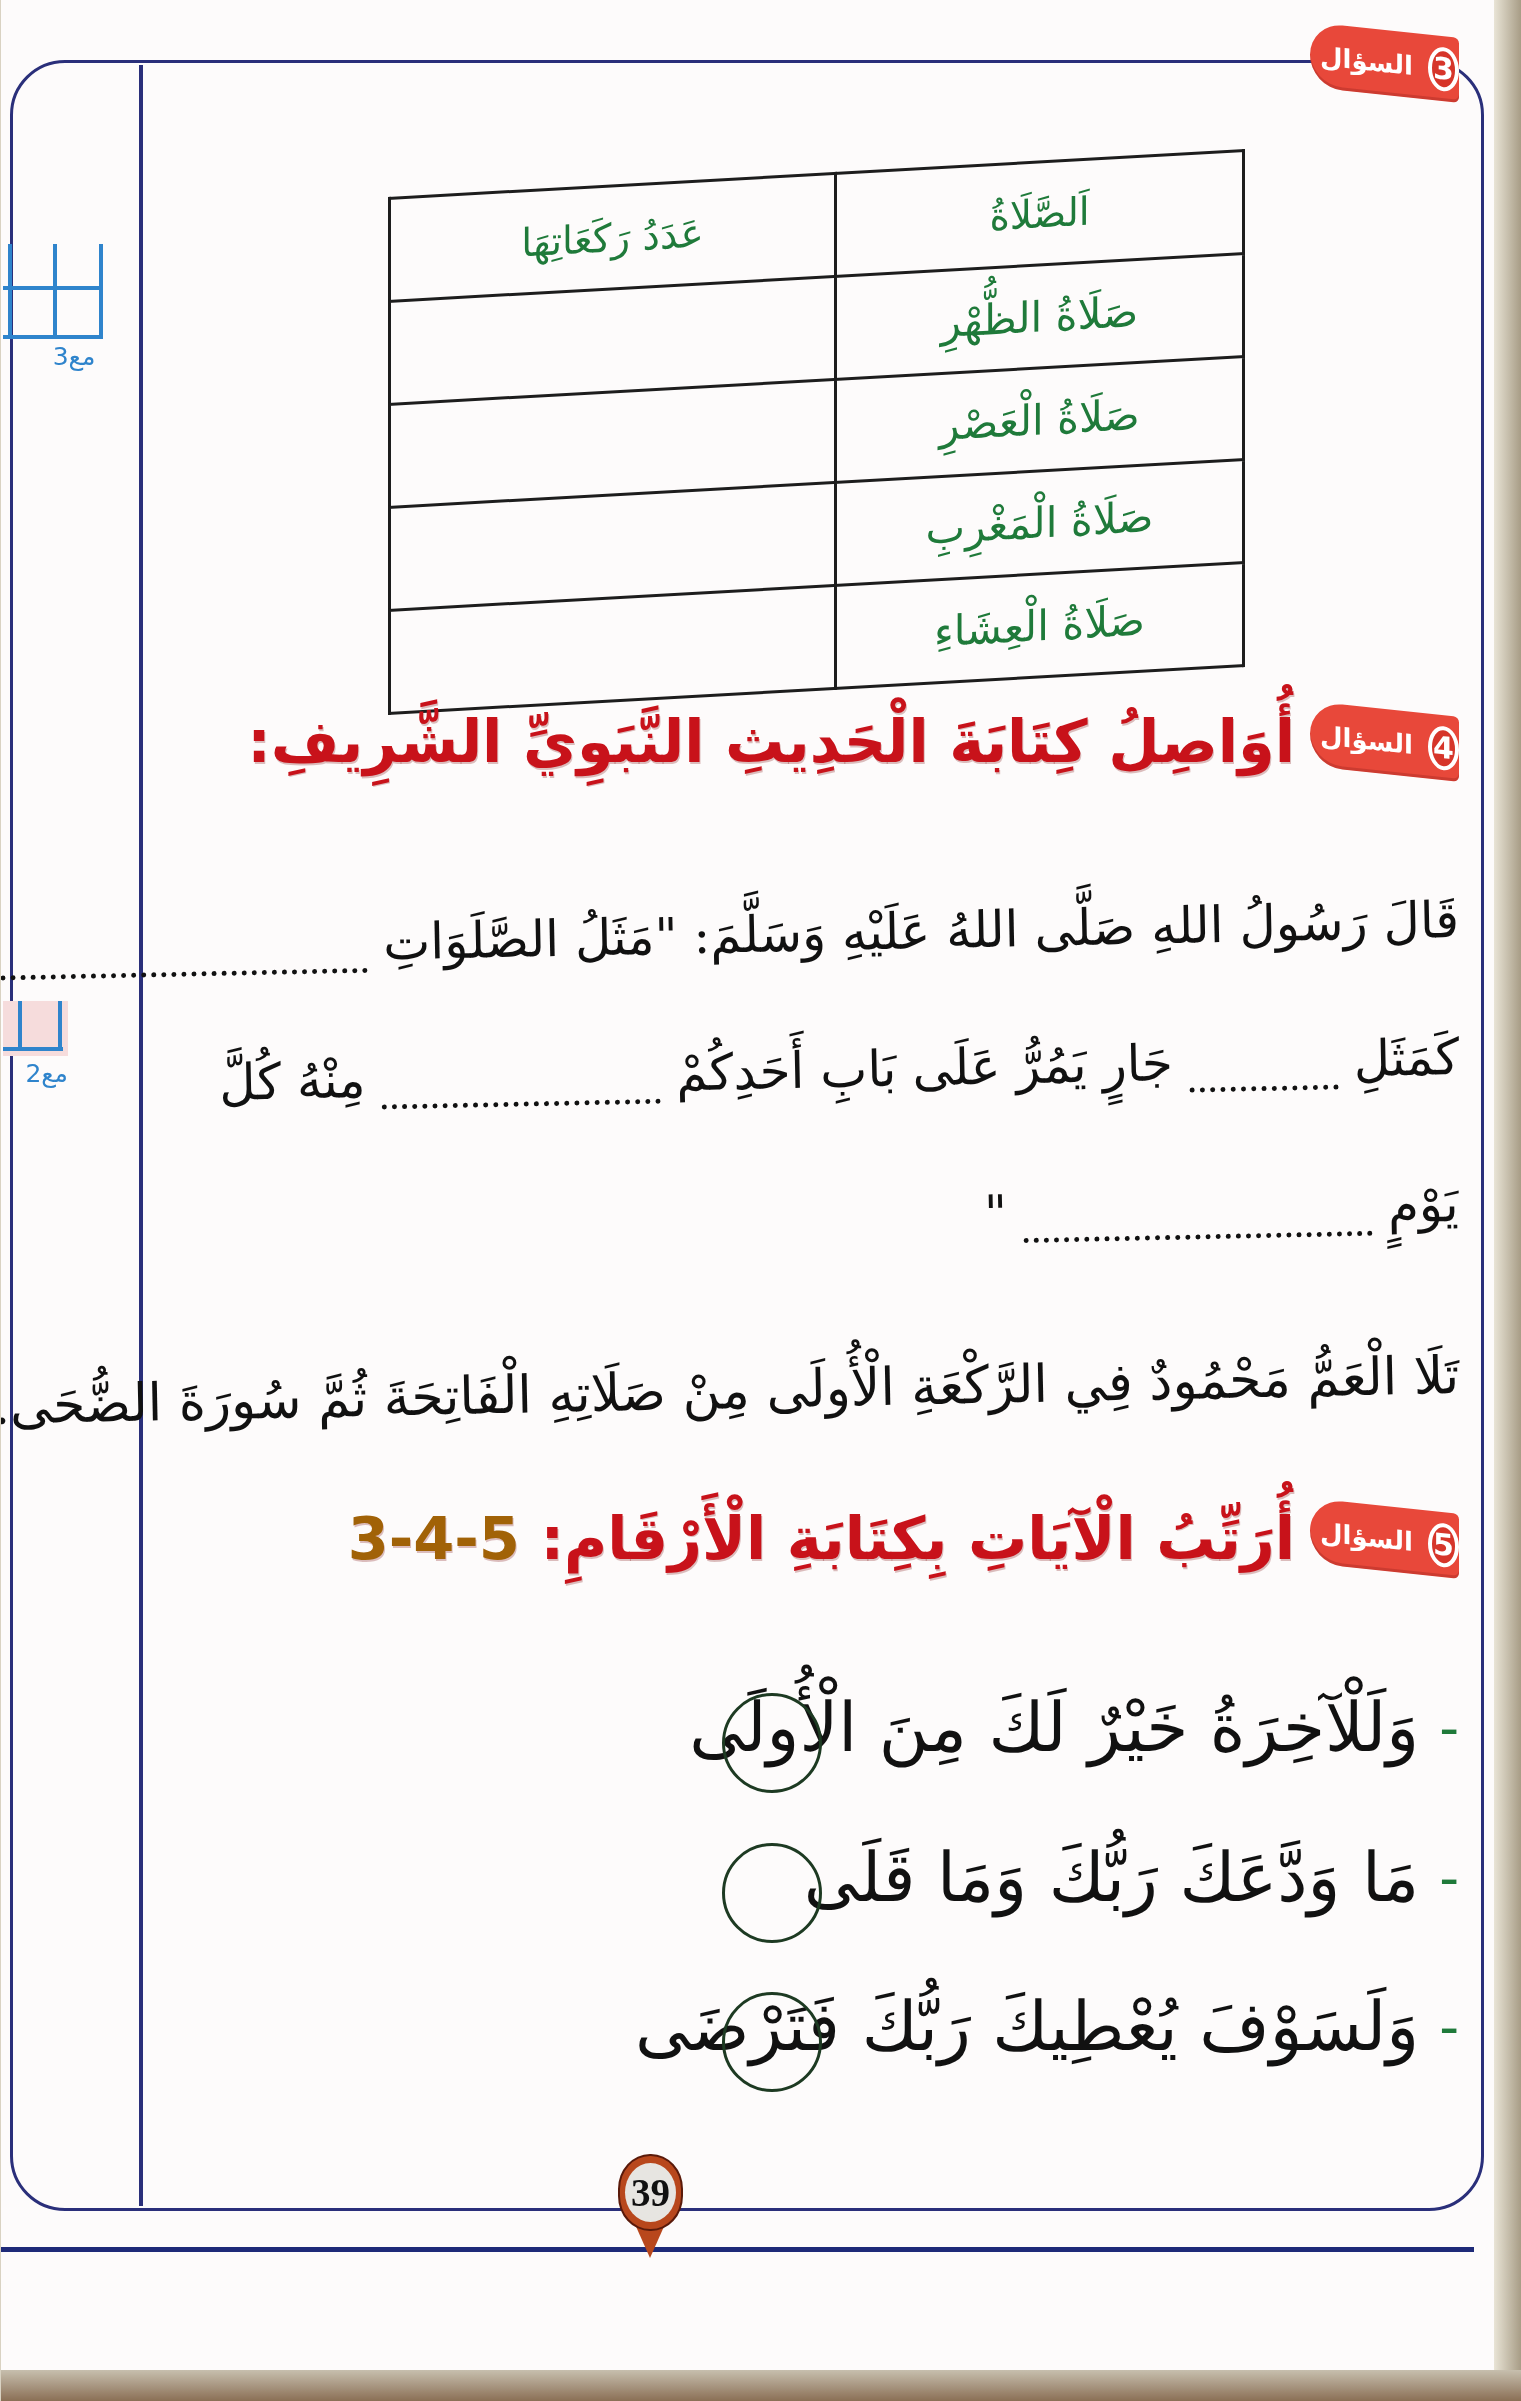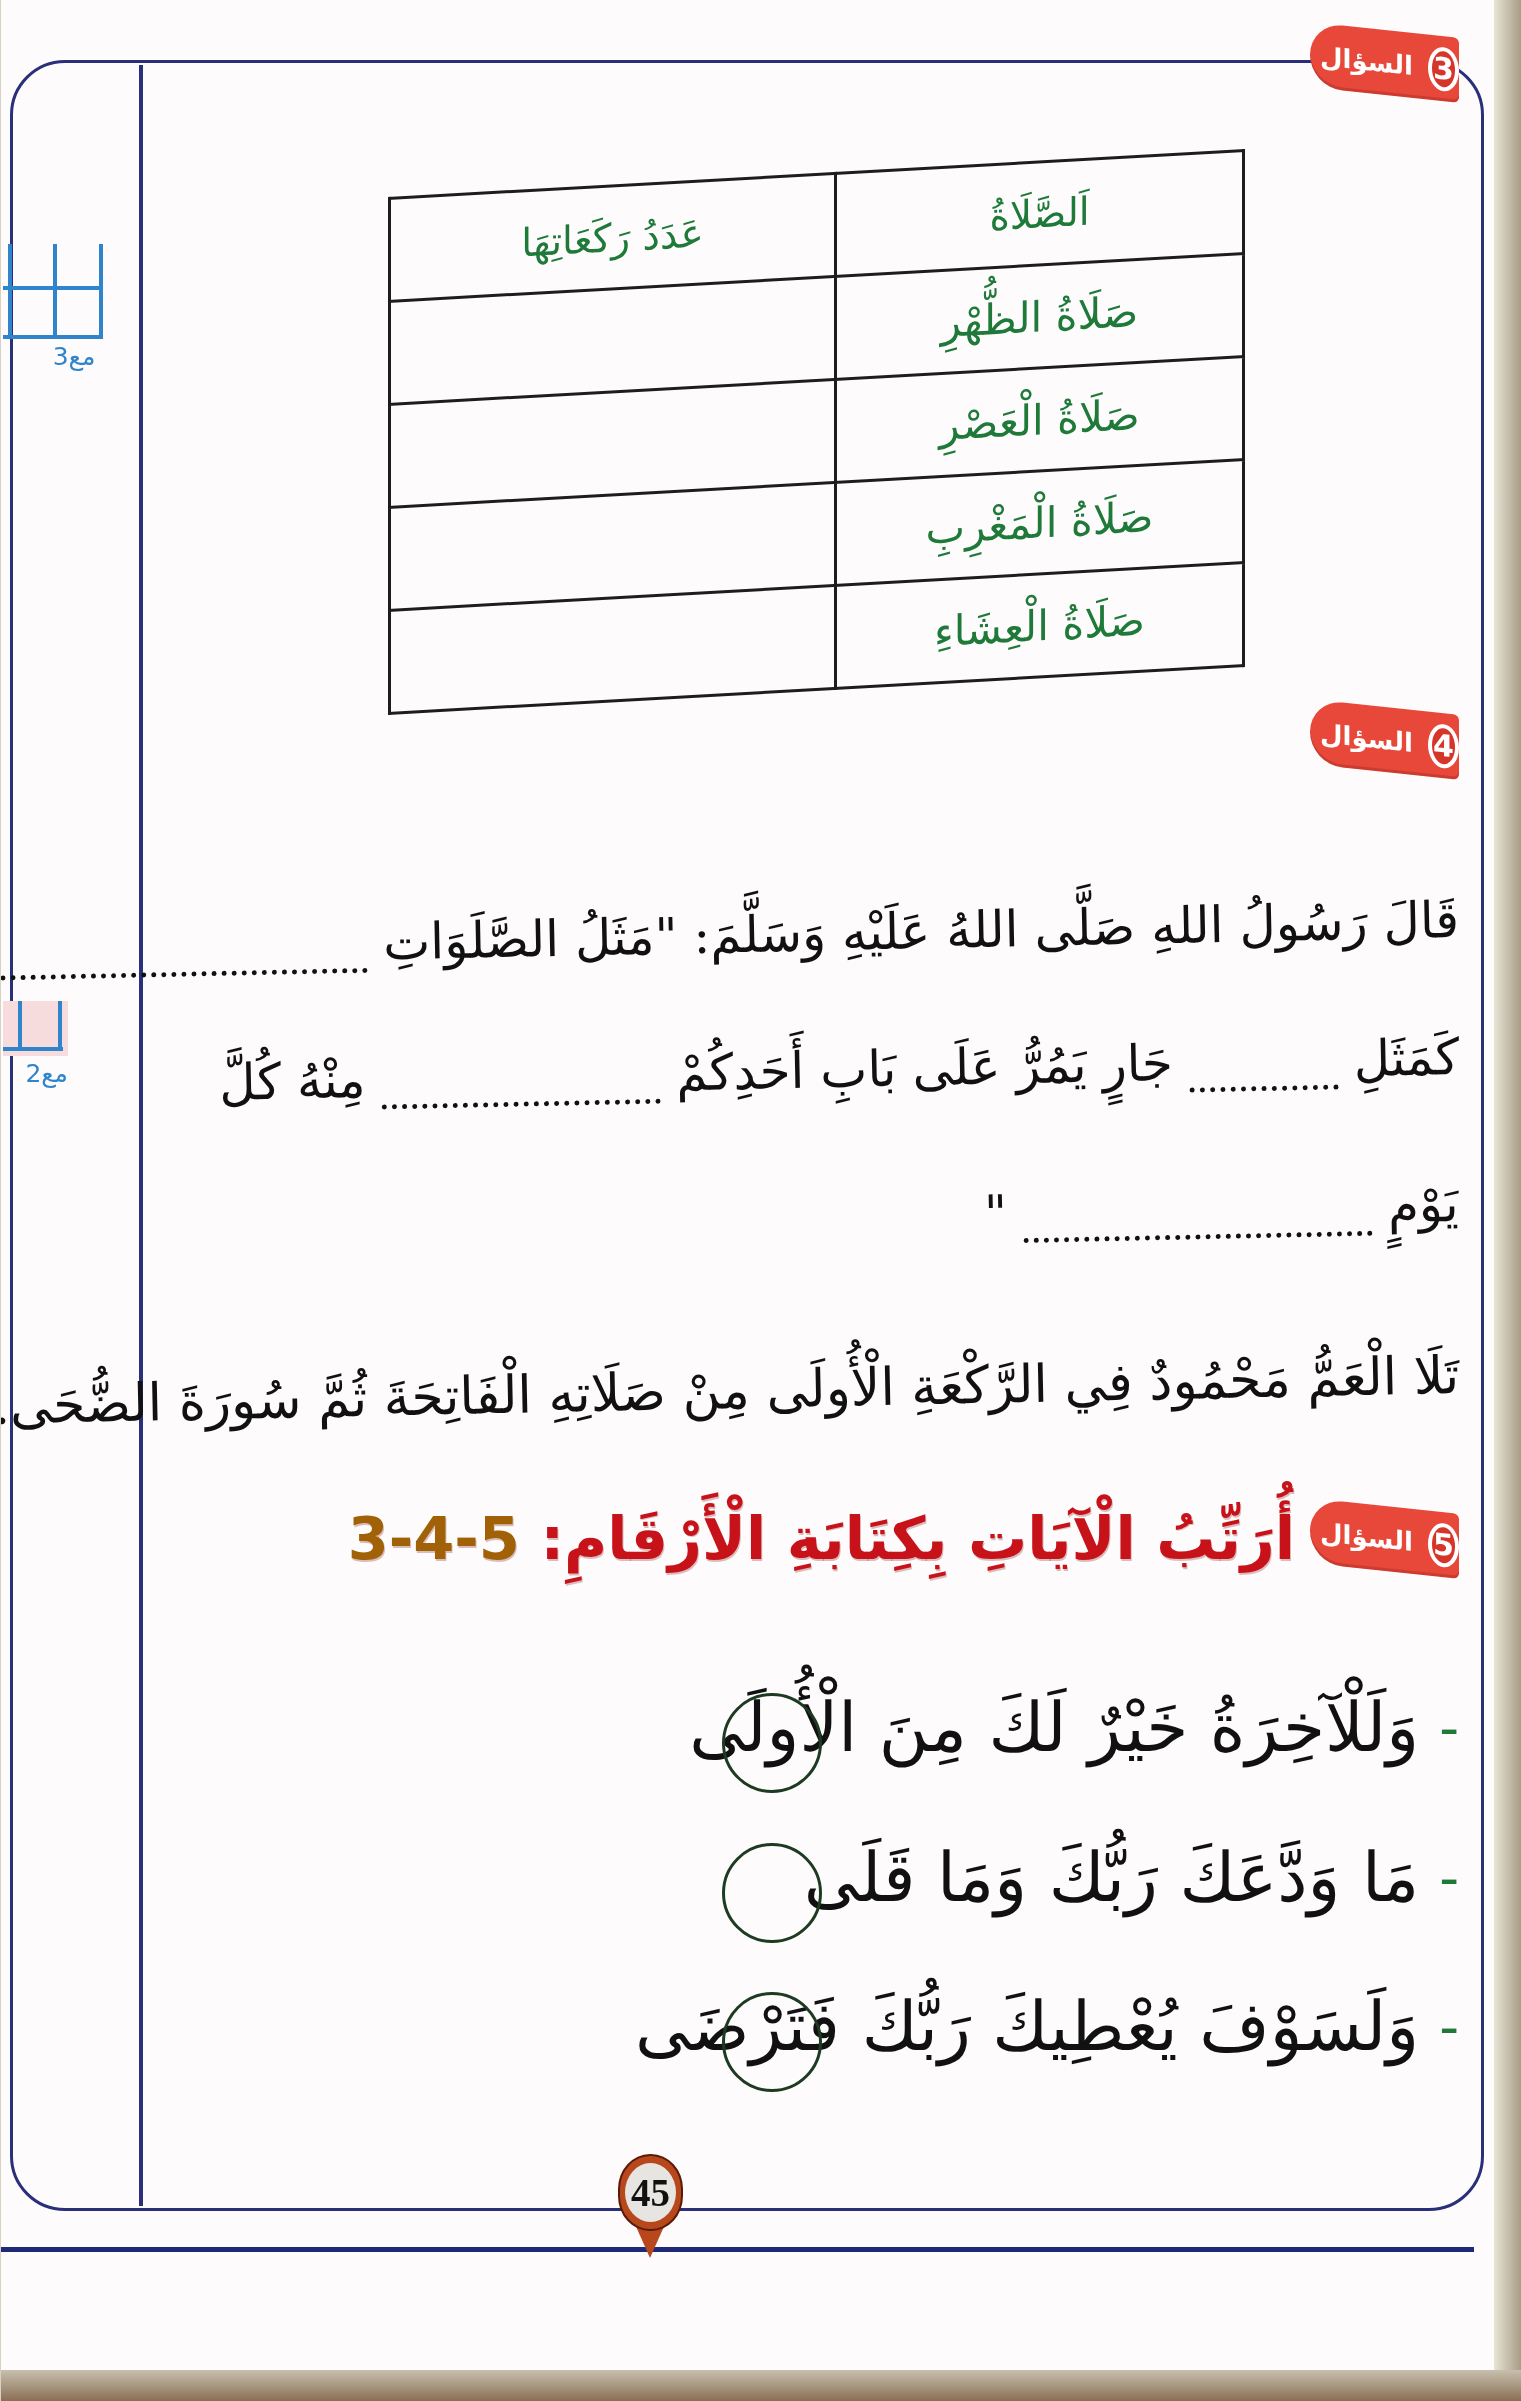--- a/index.html
+++ b/index.html
@@ -208,20 +208,21 @@
       <td class="answer-cell"></td>
     </tr>
   </tbody>
     </table>
 
   <div class="q-header" style="top:707px;">
     <div class="q-badge">
       <span class="badge-label">السؤال</span>
       <span class="badge-num">4</span>
     </div>
+    <div class="q-title">أُوَاصِلُ كِتَابَةَ الْحَدِيثِ النَّبَوِيِّ الشَّرِيفِ:</div>
   </div>
 
   <div class="text-line" style="top:891px;">
     <span>قَالَ رَسُولُ اللهِ صَلَّى اللهُ عَلَيْهِ وَسَلَّمَ: "مَثَلُ الصَّلَوَاتِ</span>
     <input class="blank-input" style="width: 478px;" type="text" value="">
   </div>
 
   <div class="text-line" style="top:1028px;">
     <span>كَمَثَلِ</span>
     <input class="blank-input" style="width: 149px;" type="text" value="">
@@ -264,19 +265,19 @@
   <div class="verse-row" style="top:1987px;">
     <span class="verse-dash">-</span>
     <span class="verse-text">وَلَسَوْفَ يُعْطِيكَ رَبُّكَ فَتَرْضَى</span>
   </div>
   <div class="order-circle" style="left:722px; top:1992px;"></div>
 
   <div class="footer-line"></div>
   <div class="page-pin">
     <div class="pin-tip"></div>
     <div class="pin-body"></div>
-    <div class="pin-face">45</div>
+    <div class="pin-face">39</div>
   </div>
 </div>
 
 <div class="binding-edge"></div>
 <div class="bottom-edge"></div>
 
 
 </body></html>

